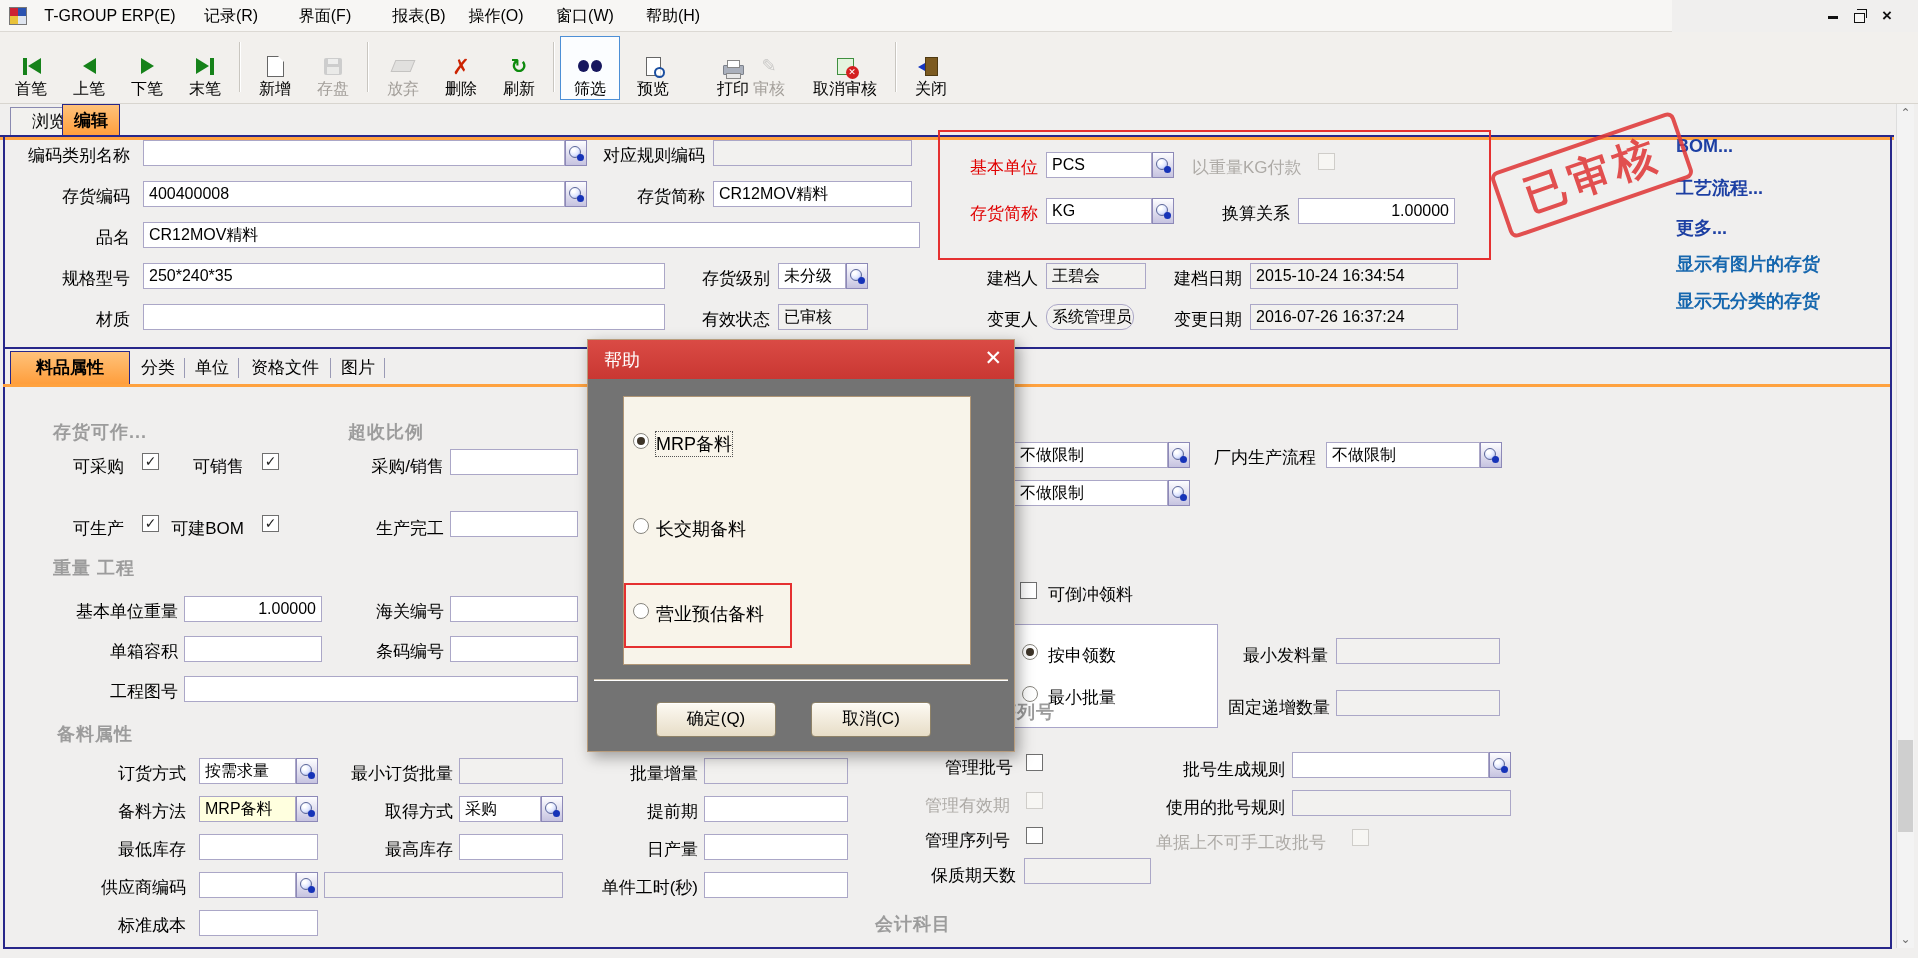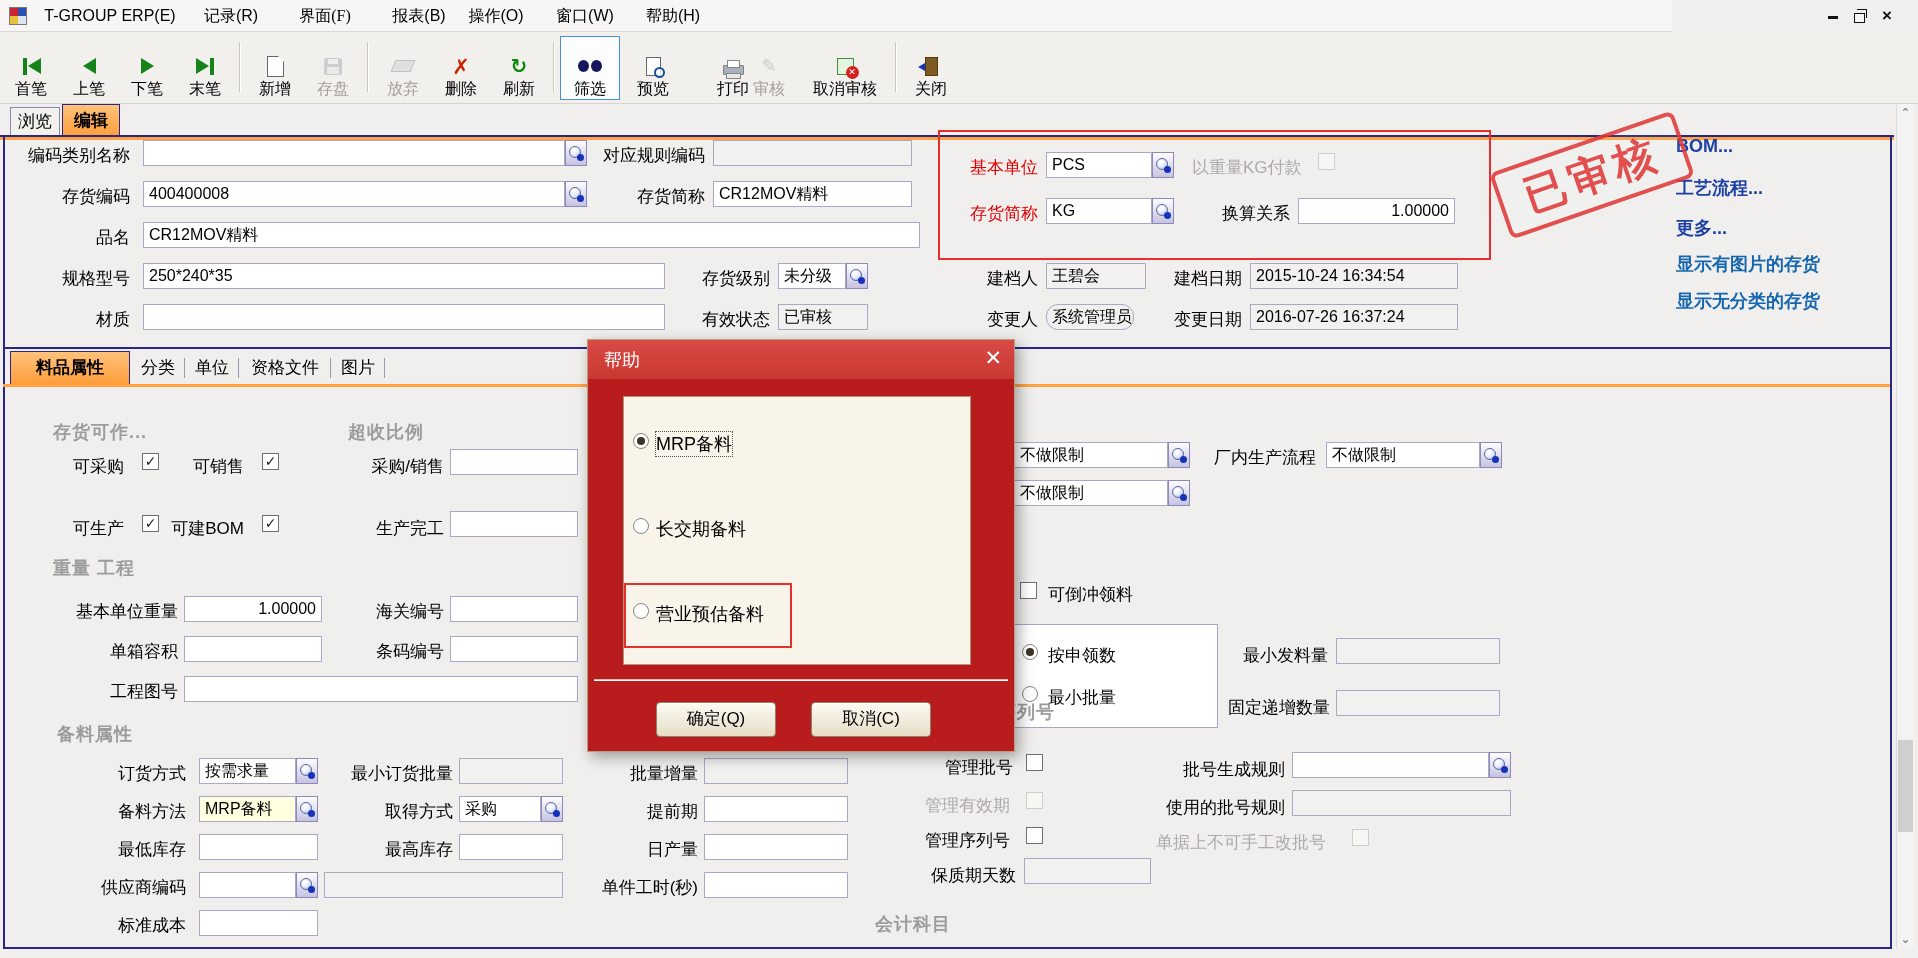--- a/index.html
+++ b/index.html
@@ -83,21 +83,21 @@
   .lnk.a{color:#1c3fa3;} .lnk.b{color:#1667ae;}
   #stamp{position:absolute;left:1495px;top:140px;width:186px;height:62px;border:4px solid #e03a3a;border-radius:8px;
     color:#e03a3a;font-size:42px;font-weight:bold;letter-spacing:5px;display:flex;align-items:center;justify-content:center;
     transform:rotate(-19deg);opacity:.88;z-index:55;background:rgba(255,250,250,.06);}
   
   #vscroll{position:absolute;left:1896px;top:104px;width:17px;height:844px;background:#f3f3f3;border-left:1px solid #dddddd;}
   .sarrow{position:absolute;left:0;width:17px;height:18px;color:#707070;font-size:12px;text-align:center;line-height:18px;cursor:pointer;}
   #sthumb{position:absolute;left:1px;top:636px;width:15px;height:92px;background:#cfcfcf;cursor:pointer;}
   
   #dialog{position:absolute;left:587px;top:339px;width:428px;height:413px;z-index:100;
-    box-shadow:4px 5px 14px rgba(0,0,0,.35);background:#b91c1c;border:1px solid #b89c7c;box-sizing:border-box;}
+    box-shadow:4px 5px 14px rgba(0,0,0,.35);background:#737373;border:1px solid #b89c7c;box-sizing:border-box;}
   #dlg-title{position:absolute;left:0;top:0;width:100%;height:39px;background:linear-gradient(#da4b45,#c93732);}
   #dlg-title span.t{position:absolute;left:16px;top:8px;color:#fff;font-size:18px;}
   #dlg-close{position:absolute;right:12px;top:6px;color:#fff;font-size:21px;font-weight:bold;cursor:pointer;}
   #dlg-list{position:absolute;left:35px;top:56px;width:346px;height:267px;background:#f8f4ea;border:1px solid #b09676;}
   .dlg-opt{position:absolute;font-size:18px;white-space:nowrap;}
   .dlg-opt.focus{outline:1px dotted #555;}
   #dlg-sep{position:absolute;left:6px;top:339px;width:414px;border-top:1px solid #cbbfab;border-bottom:1px solid #fff;}
   .dlg-btn{position:absolute;top:362px;width:118px;height:33px;border:1px solid #8e8268;border-radius:4px;
     background:linear-gradient(#fdfaf3,#e7ddc7);font-size:17px;text-align:center;line-height:31px;cursor:pointer;
     box-shadow:inset 0 1px 0 #fff;}
@@ -105,21 +105,21 @@
 </style>
 </head>
 <body>
 
 <div id="screen">
 
   <div id="menubar">
     <div id="appicon"></div>
     <div class="mitem" style="left:42px;width:136px;">T-GROUP ERP(E)</div>
     <div class="mitem" style="left:196px;width:70px;">记录(R)</div>
-    <div class="mitem" style="left:290px;width:70px;font-family:Liberation Serif, serif;">界面(F)</div>
+    <div class="mitem" style="left:290px;width:70px;">界面(F)</div>
     <div class="mitem" style="left:384px;width:70px;">报表(B)</div>
     <div class="mitem" style="left:461px;width:70px;">操作(O)</div>
     <div class="mitem" style="left:550px;width:70px;">窗口(W)</div>
     <div class="mitem" style="left:638px;width:70px;">帮助(H)</div>
     <div class="wc wc-min" style="left:1822px;"><i></i></div>
     <div class="wc wc-rest" style="left:1848px;"><i></i></div>
     <div class="wc" style="left:1876px;">×</div>
   </div>
 
   <div id="toolbar">
@@ -208,21 +208,21 @@
       </div>
     <div class="tsep" style="left:895px;"></div>
     <div class="tbtn" style="left:902px;width:56px;">
       <span class="ico">
           <span class="ic-door"></span>
         </span>
       <span>关闭</span>
       </div>
   </div>
 
-  <div class="vtab" style="left:10px;top:107px;width:48px;height:28px;line-height:28px;">浏览</div>
+  <div class="vtab" style="left:10px;top:107px;width:48px;height:28px;line-height:28px;padding-left:14px;">浏览</div>
   <div class="vtab on" style="left:62px;top:104px;width:56px;height:31px;line-height:31px;">编辑</div>
   <div class="hline-navy" style="left:0;top:135px;width:1894px;"></div>
   <div class="hline-orange" style="left:0;top:137px;width:1894px;"></div>
   <div class="vline-navy" style="left:3px;top:137px;height:812px;"></div>
   <div class="vline-navy" style="left:1890px;top:137px;height:812px;"></div>
   <div class="hline-navy" style="left:3px;top:947px;width:1889px;"></div>
 
   <div class="lbl r" style="left:20px;top:144px;width:110px;">编码类别名称</div>
   <div class="inp" style="left:143px;top:140px;width:422px;"></div>
   <div class="lk" style="left:565px;top:140px;"></div>

